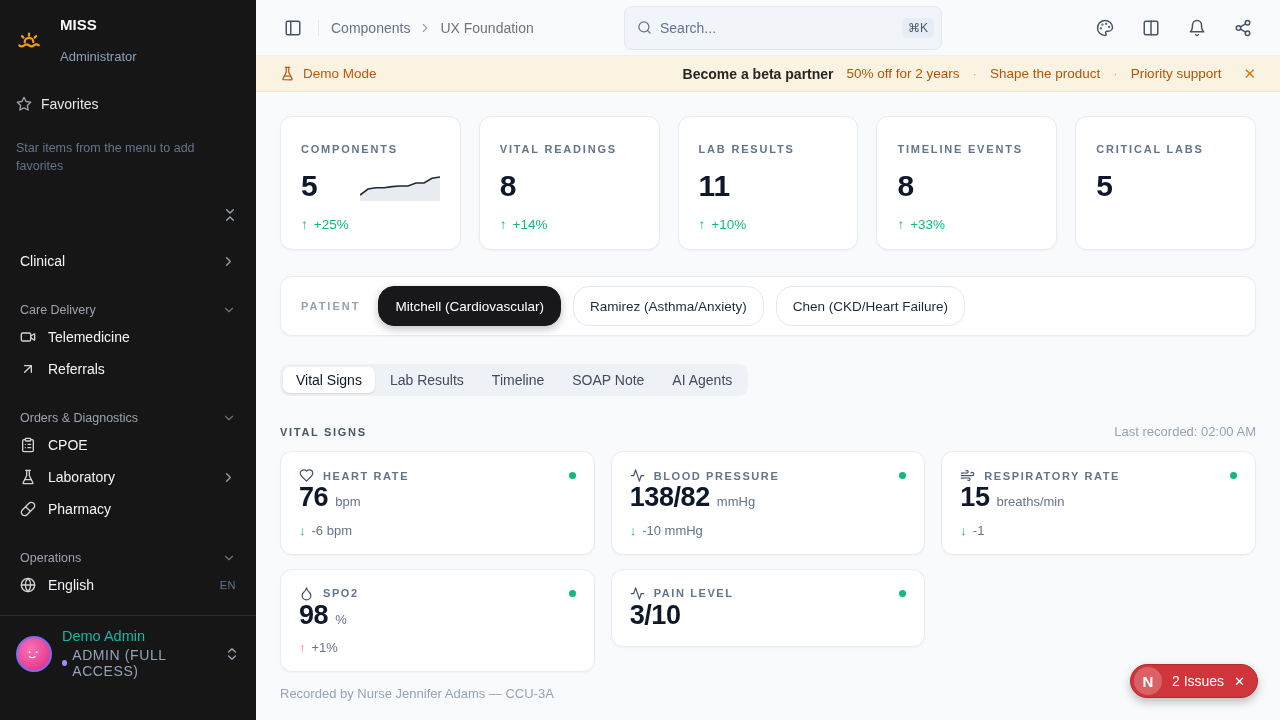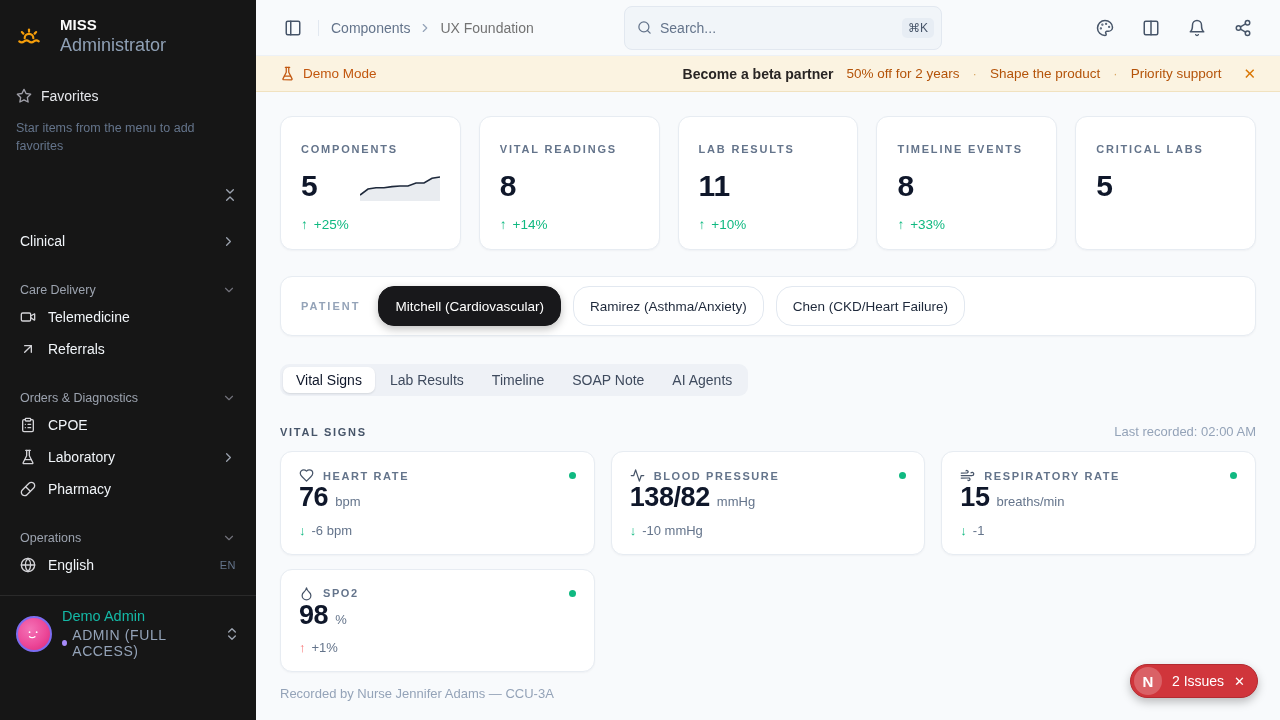--- a/index.html
+++ b/index.html
@@ -5,24 +5,24 @@
   * { margin:0; padding:0; box-sizing:border-box; }
   html,body { width:1280px; height:720px; overflow:hidden; }
   body { font-family:"Liberation Sans","DejaVu Sans",sans-serif; display:flex; background:#f8fafc; color:#0f172a; }
   svg.i { width:16px; height:16px; flex:none; display:block; }
 
   
   .sidebar { width:256px; min-width:256px; height:720px; background:#161616; color:#f4f4f5; padding:16px 16px 12px 16px; display:flex; flex-direction:column; }
   .brand { display:flex; align-items:center; gap:18px; }
   .brand-icon { width:26px; height:26px; color:#f59e0b; }
   .brand-title { font-size:15px; font-weight:700; color:#fafafa; }
-  .brand-sub { font-size:18px; color:#8fa0b5; margin-top:2px; }
+  .brand-sub { font-size:13px; color:#8fa0b5; margin-top:16px; }
   .fav-header { display:flex; align-items:center; gap:9px; margin-top:32px; font-size:14px; color:#e5e7eb; }
   .fav-header svg { color:#a1a1aa; }
-  .fav-hint { margin-top:15px; font-size:12.5px; line-height:1.45; color:#64748b; max-width:190px; }
+  .fav-hint { margin-top:27px; font-size:12.5px; line-height:1.45; color:#64748b; max-width:190px; }
   .collapse-row { display:flex; justify-content:flex-end; margin-top:30px; }
   .icon-btn-dark { background:none; border:none; color:#9ca3af; cursor:pointer; padding:2px; }
   .nav-row { display:flex; align-items:center; gap:12px; font-size:14px; color:#f1f5f9; padding:8px 4px; border-radius:6px; cursor:pointer; }
   .nav-row .spacer { flex:1; }
   .nav-row svg { color:#d4d4d8; }
   .nav-row .chev { color:#9ca3af; width:15px; height:15px; }
   .row-clinical { margin-top:20px; }
   .section-row { display:flex; align-items:center; justify-content:space-between; margin-top:26px; margin-bottom:4px; padding:0 4px; font-size:12.5px; color:#9ca3af; cursor:pointer; }
   .section-row svg { width:14px; height:14px; color:#71717a; }
   .badge-en { font-size:11px; color:#64748b; letter-spacing:.5px; }
@@ -486,20 +486,32 @@
         <div class="vital-value-row">
           <span class="vital-value">98</span>
           <span class="vital-unit">%</span>
         </div>
         <div class="vital-trend">
           <span class="arrow red">↑</span>
           <span>+1%</span>
         </div>
       </div>
 
+      <div class="card vital-card">
+        <div class="vital-head">
+          <svg viewBox="0 0 24 24" fill="none" stroke="currentColor" stroke-width="2" stroke-linecap="round" stroke-linejoin="round">
+              <polyline points="22 12 18 12 15 21 9 3 6 12 2 12"></polyline>
+            </svg>
+          <span class="vital-label">PAIN LEVEL</span>
+          <span class="vital-dot"></span>
+        </div>
+        <div class="vital-value-row">
+          <span class="vital-value">3/10</span>
+        </div>
+      </div>
 
     </section>
 
     <p class="vitals-footer">Recorded by Nurse Jennifer Adams — CCU-3A</p>
 
   </main>
 </div>
 
 <div class="issues-badge">
   <span class="issues-logo">N</span>

